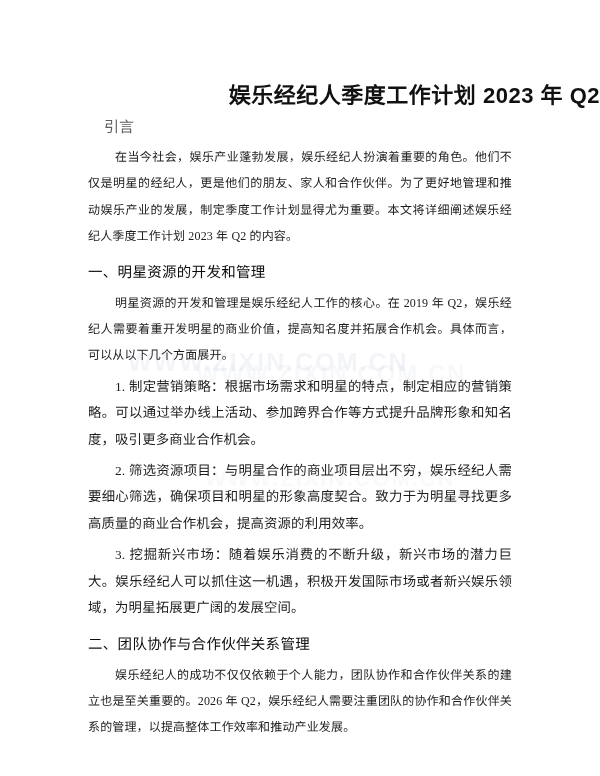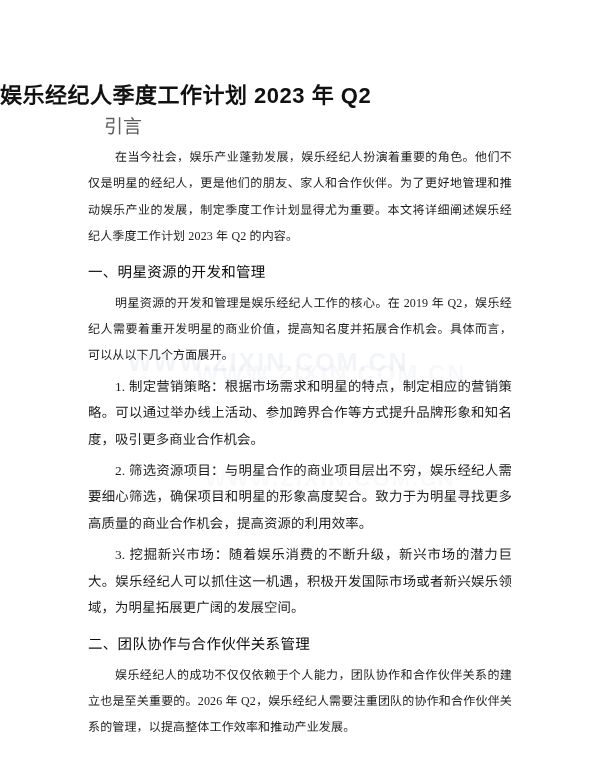--- a/index.html
+++ b/index.html
@@ -53,38 +53,38 @@
     position: relative;
     z-index: 1;
     padding: 0;
   }
 
   .doc-title {
     position: absolute;
     left: 0;
     right: 0;
     top: 66px;
-    text-align: left;
+    text-align: right;
     font-family: "Liberation Sans", "DejaVu Sans", sans-serif;
     font-size: 22px;
     font-weight: 700;
     letter-spacing: 0.5px;
     color: #111111;
     line-height: 30px;
   }
 
   .body-block {
     position: absolute;
     left: 88px;
     top: 114px;
     width: 424px;
   }
 
   .lead-label {
-    font-size: 19px;
+    font-size: 15px;
     line-height: 26px;
     color: #5d5d5d;
     text-indent: 16px;
     margin: 0 0 4px 0;
     font-family: "Liberation Serif", "DejaVu Serif", serif;
   }
 
   p.para {
     margin: 0 0 5px 0;
     font-size: 12px;

